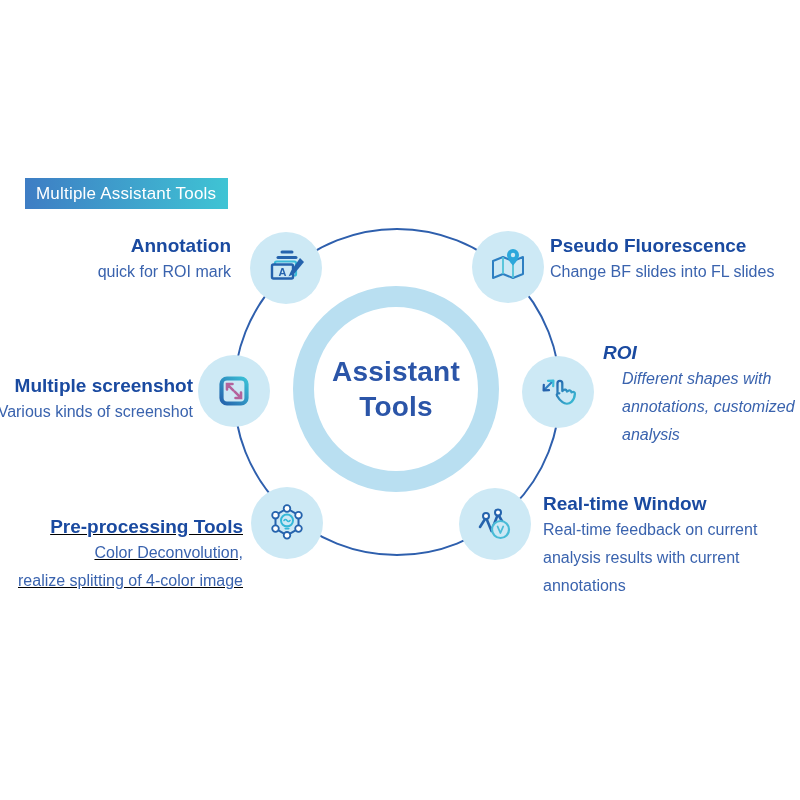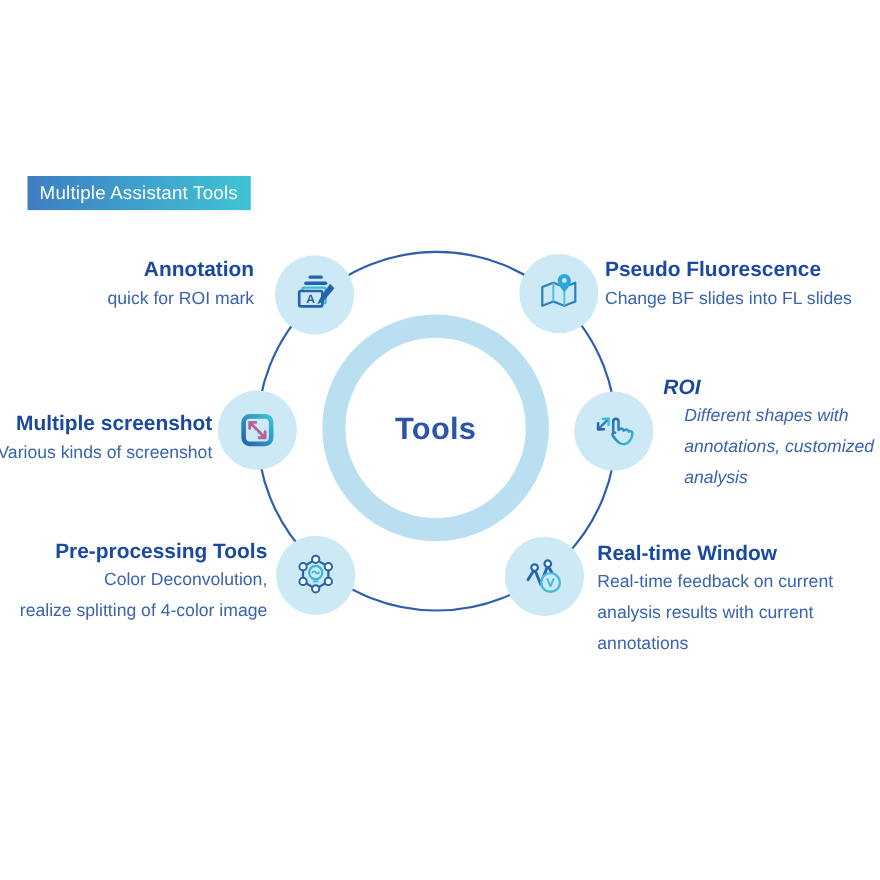--- a/index.html
+++ b/index.html
@@ -6,21 +6,21 @@
   body{
     width:800px;height:800px;background:#ffffff;
     font-family:"Liberation Sans", sans-serif;
     position:relative;overflow:hidden;
     -webkit-font-smoothing:antialiased;
   }
   .stage{position:absolute;left:0;top:0;width:800px;height:800px;}
 
   
   .badge{
-    position:absolute;left:25px;top:160px;height:31px;
+    position:absolute;left:25px;top:178px;height:31px;
     padding:0 12px 0 11px;line-height:31px;
     background:linear-gradient(90deg,#3e7dc4 0%,#3fc4d4 100%);
     color:#ffffff;font-size:17px;letter-spacing:.2px;white-space:nowrap;
   }
 
   
   .connector{
     position:absolute;left:233px;top:228px;width:328px;height:328px;
     border:2px solid #2e5fad;border-radius:50%;box-sizing:border-box;
   }
@@ -53,37 +53,38 @@
   .tblock{position:absolute;white-space:nowrap;}
   .tblock .tool-title{font-size:19px;font-weight:bold;color:#1a4aa0;line-height:25px;}
   .tblock .tool-line{font-size:16px;color:#3a63ae;line-height:27px;}
   .align-r{text-align:right;}
   .align-l{text-align:left;}
   .t-annotation{right:569px;top:233px;}
   .t-pseudo{left:550px;top:233px;}
   .t-screenshot{right:607px;top:373px;}
   .t-roi{left:603px;top:340px;font-style:italic;}
   .t-roi .tool-line{line-height:28px;margin-left:19px;}
-  .t-preproc{right:557px;top:489px;}
+  .t-preproc{right:557px;top:514px;text-decoration:underline;}
   .t-preproc .tool-line{line-height:28px;}
   .t-realtime{left:543px;top:491px;}
   .t-realtime .tool-line{line-height:28px;}
 
   svg{display:block;}
 </style>
 </head>
 <body>
 
 <div class="stage">
 
   <div class="badge">Multiple Assistant Tools</div>
 
   <div class="connector"></div>
 
   <div class="center-ring">
+    <div class="ct">Assistant</div>
     <div class="ct">Tools</div>
   </div>
 
   <div class="node n-annotation">
     <span>
       <svg width="46" height="46" viewBox="0 0 46 46">
         <line x1="19" y1="7" x2="29" y2="7" stroke="#2563ad" stroke-width="3" stroke-linecap="round"></line>
         <line x1="15" y1="12.5" x2="33" y2="12.5" stroke="#2563ad" stroke-width="3" stroke-linecap="round"></line>
         <rect x="12" y="16.5" width="21" height="14" rx="1.5" fill="none" stroke="#3bbcd9" stroke-width="2.2"></rect>
         <rect x="9" y="19.5" width="21" height="14" rx="1.5" fill="#cde9f5" stroke="#2563ad" stroke-width="2.4"></rect>

